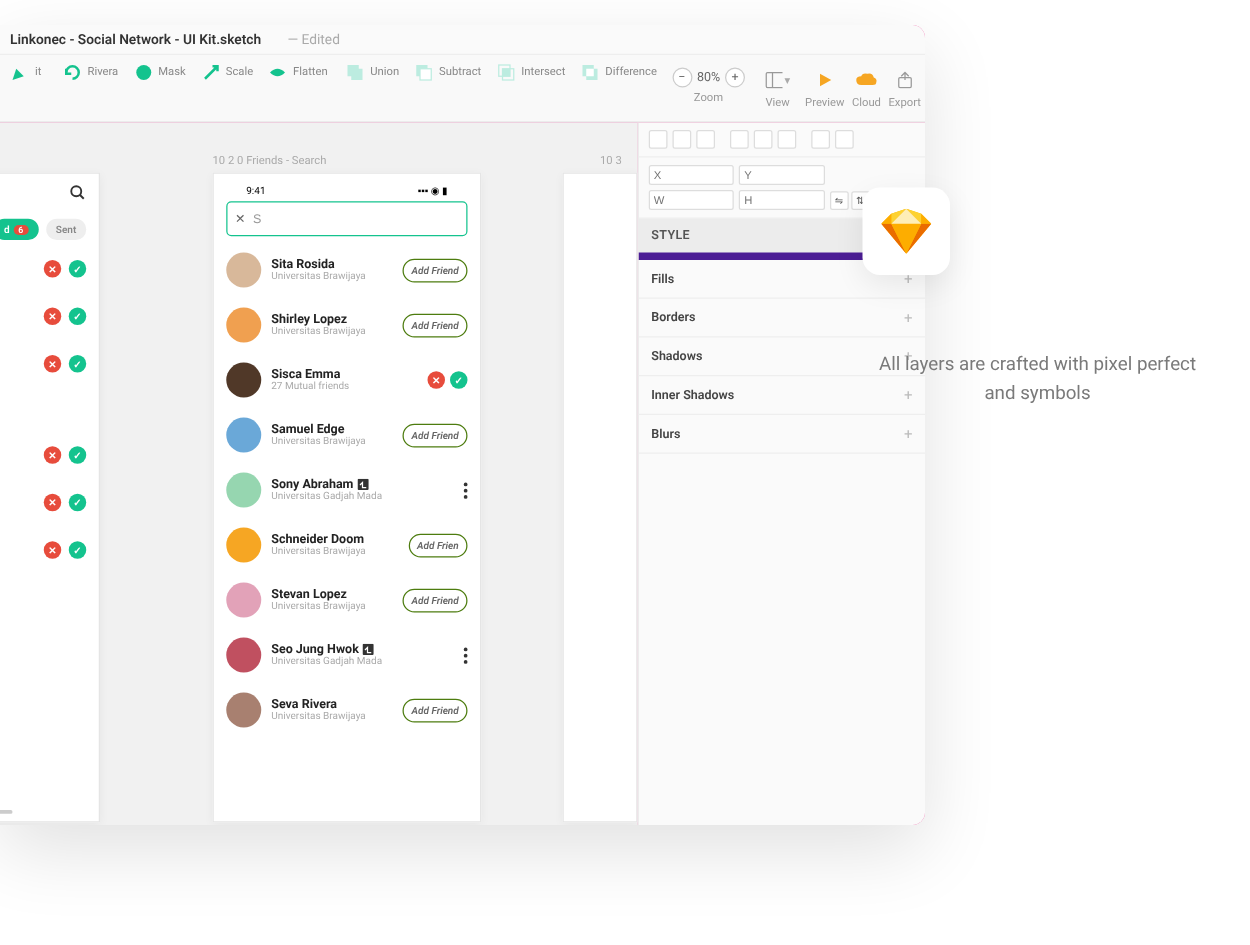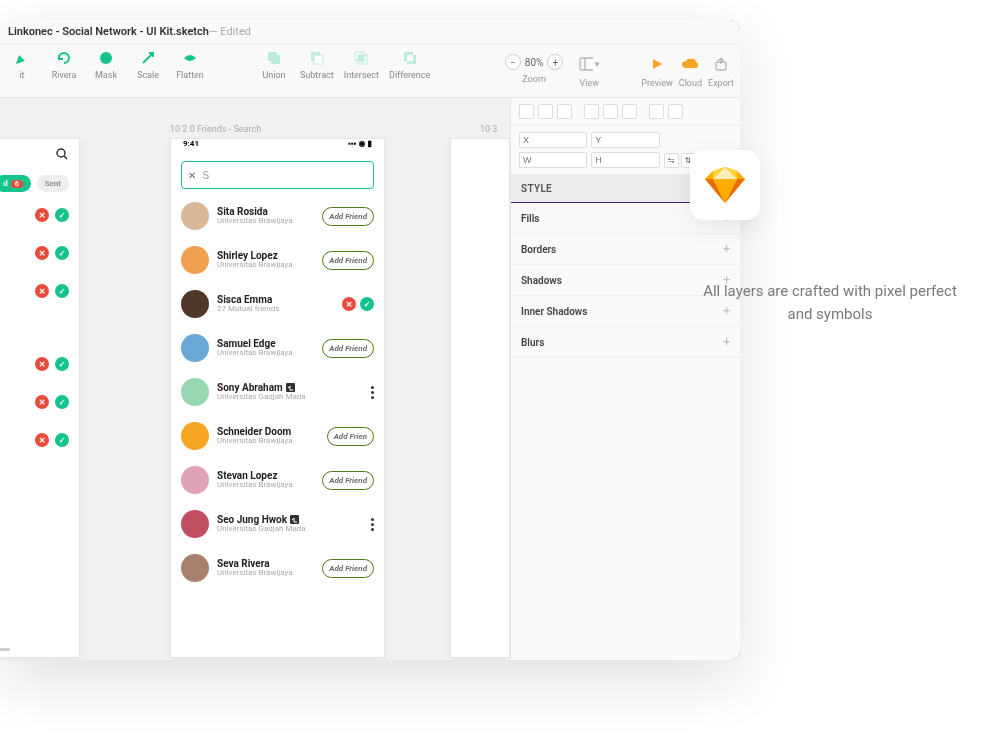--- a/index.html
+++ b/index.html
@@ -26,35 +26,35 @@
   .titlebar {
     height: 24px;
     display:flex; align-items:center;
     padding: 0 8px;
     font-size: 11px;
     color: #333;
     background: #fafafa;
     border-bottom: 1px solid #eee;
   }
   .titlebar .fname { font-weight:600; }
-  .titlebar .edited { color:#aaa; margin-left:0; }
+  .titlebar .edited { color:#aaa; margin-left:21px; }
 
   
   .toolbar {
     height: 54px;
     background: #f9f9f9;
     border-bottom: 1px solid #e8e8e8;
     display:flex; align-items:flex-start;
     padding: 4px 6px 0;
     gap: 6px;
     font-size: 9px;
     color:#888;
   }
   .tb-group { display:flex; gap:10px; }
-  .tb-item { display:flex; flex-direction:column; align-items:center; gap:2px; min-width:32px; }
+  .tb-item { display:flex; flex-direction:row; align-items:center; gap:2px; min-width:32px; }
   .tb-ico { width:20px; height:20px; display:flex; align-items:center; justify-content:center;}
   .tb-sep { flex:1; }
   .tb-zoom { display:flex; align-items:center; gap:4px; color:#666; font-size:10px; margin-top:6px;}
   .zbtn { width:16px;height:16px;border:1px solid #ccc; border-radius:50%; display:flex;align-items:center;justify-content:center; font-size:10px; background:#fff;}
   .tb-label { font-size:9px; color:#999; margin-top:2px;}
   .tb-stack { display:flex; flex-direction:column; align-items:center; gap:2px;}
   .tb-play { color:#f6a623; }
   .tb-cloud { color:#f6a623; font-size:14px;}
 
   
@@ -66,35 +66,35 @@
   }
   .inspector {
     width:230px; background:#fafafa; border-left:1px solid #e8e8e8;
     font-size:10px; color:#555;
   }
   .insp-row1 { display:flex; gap:4px; padding:6px 8px; border-bottom:1px solid #eee;}
   .insp-icon { width:15px;height:15px; border:1px solid #ddd; border-radius:2px; background:#fff; display:flex;align-items:center;justify-content:center;}
   .insp-fields { padding:6px 8px; display:grid; grid-template-columns: 1fr 1fr 1fr; gap:4px; border-bottom:1px solid #eee;}
   .insp-field { display:flex; align-items:center; gap:4px;}
   .insp-field input { width:100%; border:1px solid #ddd; border-radius:2px; font-size:9px; padding:2px 3px; background:#fff; color:#bbb;}
-  .panel-header { padding:8px 10px; font-weight:600; font-size:10px; color:#555; background:#ececec; border-bottom:1px solid #4c1d95; letter-spacing:0.3px; display:flex; justify-content:space-between; align-items:flex-start;}
+  .panel-header { padding:8px 10px; font-weight:600; font-size:10px; color:#555; background:#ececec; border-bottom:6px solid #4c1d95; letter-spacing:0.3px; display:flex; justify-content:space-between; align-items:flex-start;}
   .panel-section { padding:8px 10px; border-bottom:1px solid #eee; display:flex; justify-content:space-between; align-items:center; font-size:10px; color:#444; font-weight:600;}
   .panel-section .plus { color:#bbb; font-weight:400; font-size:12px;}
 
   
   .artboard-label { position:absolute; font-size:9px; color:#aaa; }
   .artboard {
     position:absolute; background:#fff; border:1px solid #e5e5e5; box-shadow:0 2px 8px rgba(0,0,0,0.05);
   }
   .ab-left { left:-120px; top:40px; width:200px; height:520px; }
   .ab-mid { left:170px; top:40px; width:215px; height:520px; }
   .ab-right { left:450px; top:40px; width:60px; height:520px; }
 
   
-  .statusbar { height:18px; display:flex; justify-content:space-between; align-items:flex-start; padding:0 12px; font-size:8px; font-weight:700; }
+  .statusbar { height:18px; display:flex; justify-content:space-between; align-items:flex-end; padding:0 26px; font-size:8px; font-weight:400; }
   .statusbar .sig { font-size:8px; }
   .search-wrap { margin:4px 10px 8px; border:1.5px solid #14c38e; border-radius:4px; height:28px; display:flex; align-items:center; padding:0 6px; gap:6px;}
   .search-wrap .x { font-size:10px; color:#666; }
   .search-wrap input { border:none; outline:none; font-size:10px; flex:1; color:#999;}
   .flist { padding:0 10px; display:flex; flex-direction:column; gap:6px; }
   .frow { display:flex; align-items:center; gap:8px; height:38px;}
   .avatar { width:28px;height:28px;border-radius:50%; background:#ddd; flex-shrink:0; background-size:cover; background-position:center;}
   .finfo { flex:1; display:flex; flex-direction:column; line-height:1.1;}
   .fname2 { font-size:10px; font-weight:700; color:#222; display:flex; align-items:center; gap:3px;}
   .fsub { font-size:8px; color:#aaa; }

